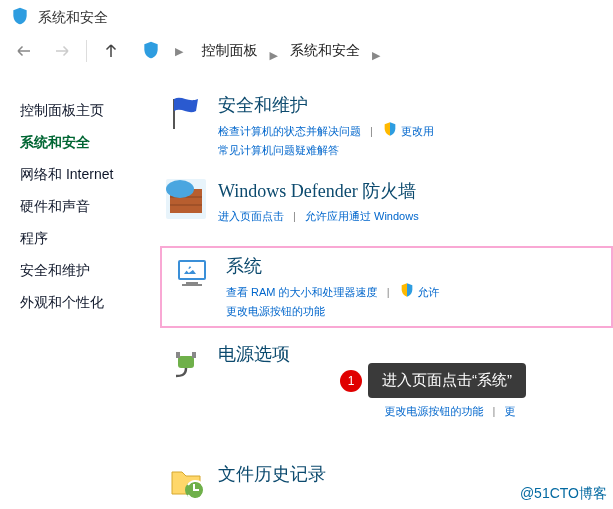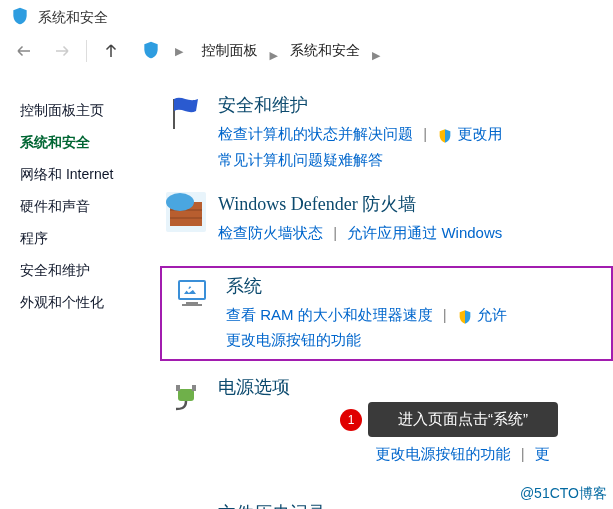--- a/index.html
+++ b/index.html
@@ -16,28 +16,28 @@
   .bc-item { padding: 2px 4px; }
   .body { display: flex; }
   .sidebar { width: 160px; padding: 20px 0 0 20px; }
   .sidebar-link { display: block; padding: 7px 0; color: #0f172a; font-size: 14px; text-decoration: none; cursor: pointer; }
   .sidebar-link.active { color: #006633; font-weight: bold; }
   .main { flex: 1; padding: 18px 0 0 0; }
   .cat { display: flex; gap: 12px; margin-bottom: 20px; padding-left: 6px; }
   .cat-icon { width: 40px; height: 40px; flex: none; display: flex; align-items: center; justify-content: center; }
   .cat-body { flex: 1; }
   .cat-title { color: #0c4a6e; font-size: 18px; margin-bottom: 4px; cursor: pointer; font-family: Liberation Serif, serif; }
-  .cat-links { color: #0066cc; font-size: 15px; line-height: 1.7; }
+  .cat-links { color: #0066cc; font-size: 11px; line-height: 1.7; }
   .cat-links span { cursor: pointer; }
   .sep-bar { color: #888; padding: 0 6px; }
   .inline-shield { display: inline-block; vertical-align: text-bottom; width: 16px; height: 16px; }
-  .highlight-box { border: 2px solid #a21caf; padding: 6px 6px 6px 6px; margin-left: 0; margin-bottom: 14px; }
+  .highlight-box { border: 2px solid #f9a8d4; padding: 6px 6px 6px 6px; margin-left: 0; margin-bottom: 14px; }
   .annot-row { display:flex; align-items:center; gap:6px; position: relative; margin-top:-30px; margin-left: 180px; margin-bottom:14px; }
   .annot-badge { width: 22px; height: 22px; border-radius: 50%; background: #e00000; color: #fff; font-size: 12px; display: flex; align-items: center; justify-content: center; flex:none; }
-  .annot-tip { background: #3a3a3a; color: #fff; font-size: 15px; padding: 8px 30px; border-radius: 4px; white-space: nowrap; }
+  .annot-tip { background: #3a3a3a; color: #fff; font-size: 15px; padding: 8px 14px; border-radius: 4px; white-space: nowrap; }
   .watermark { position: absolute; right: 6px; bottom: 6px; color: #0369a1; font-size: 14px; }
 </style>
 </head>
 <body>
 
 <div class="titlebar">
   <span>
     <svg class="shield-icon-sm" viewBox="0 0 24 24">
         <path fill="#2e9de0" d="M12 2 L20 5 V11 C20 17 16 21 12 22 C8 21 4 17 4 11 V5 Z"></path>
       </svg>
@@ -120,21 +120,21 @@
         <svg width="40" height="40" viewBox="0 0 40 40">
           <rect x="4" y="10" width="32" height="24" fill="#b85e2f"></rect>
           <line x1="4" y1="18" x2="36" y2="18" stroke="#8a4522" stroke-width="1"></line>
           <line x1="4" y1="26" x2="36" y2="26" stroke="#8a4522" stroke-width="1"></line>
           <ellipse cx="14" cy="10" rx="14" ry="9" fill="#4aa6e0"></ellipse>
         </svg>
       </div>
       <div class="cat-body">
         <div class="cat-title">Windows Defender 防火墙</div>
         <div class="cat-links">
-          <span>检查防火墙状态</span>
+          <span>进入页面点击</span>
           <span class="sep-bar">|</span>
           <span>允许应用通过 Windows</span>
         </div>
       </div>
     </div>
 
     <div class="highlight-box">
       <div class="cat" style="margin-bottom:0;">
         <div class="cat-icon">
           <svg width="40" height="40" viewBox="0 0 40 40">

